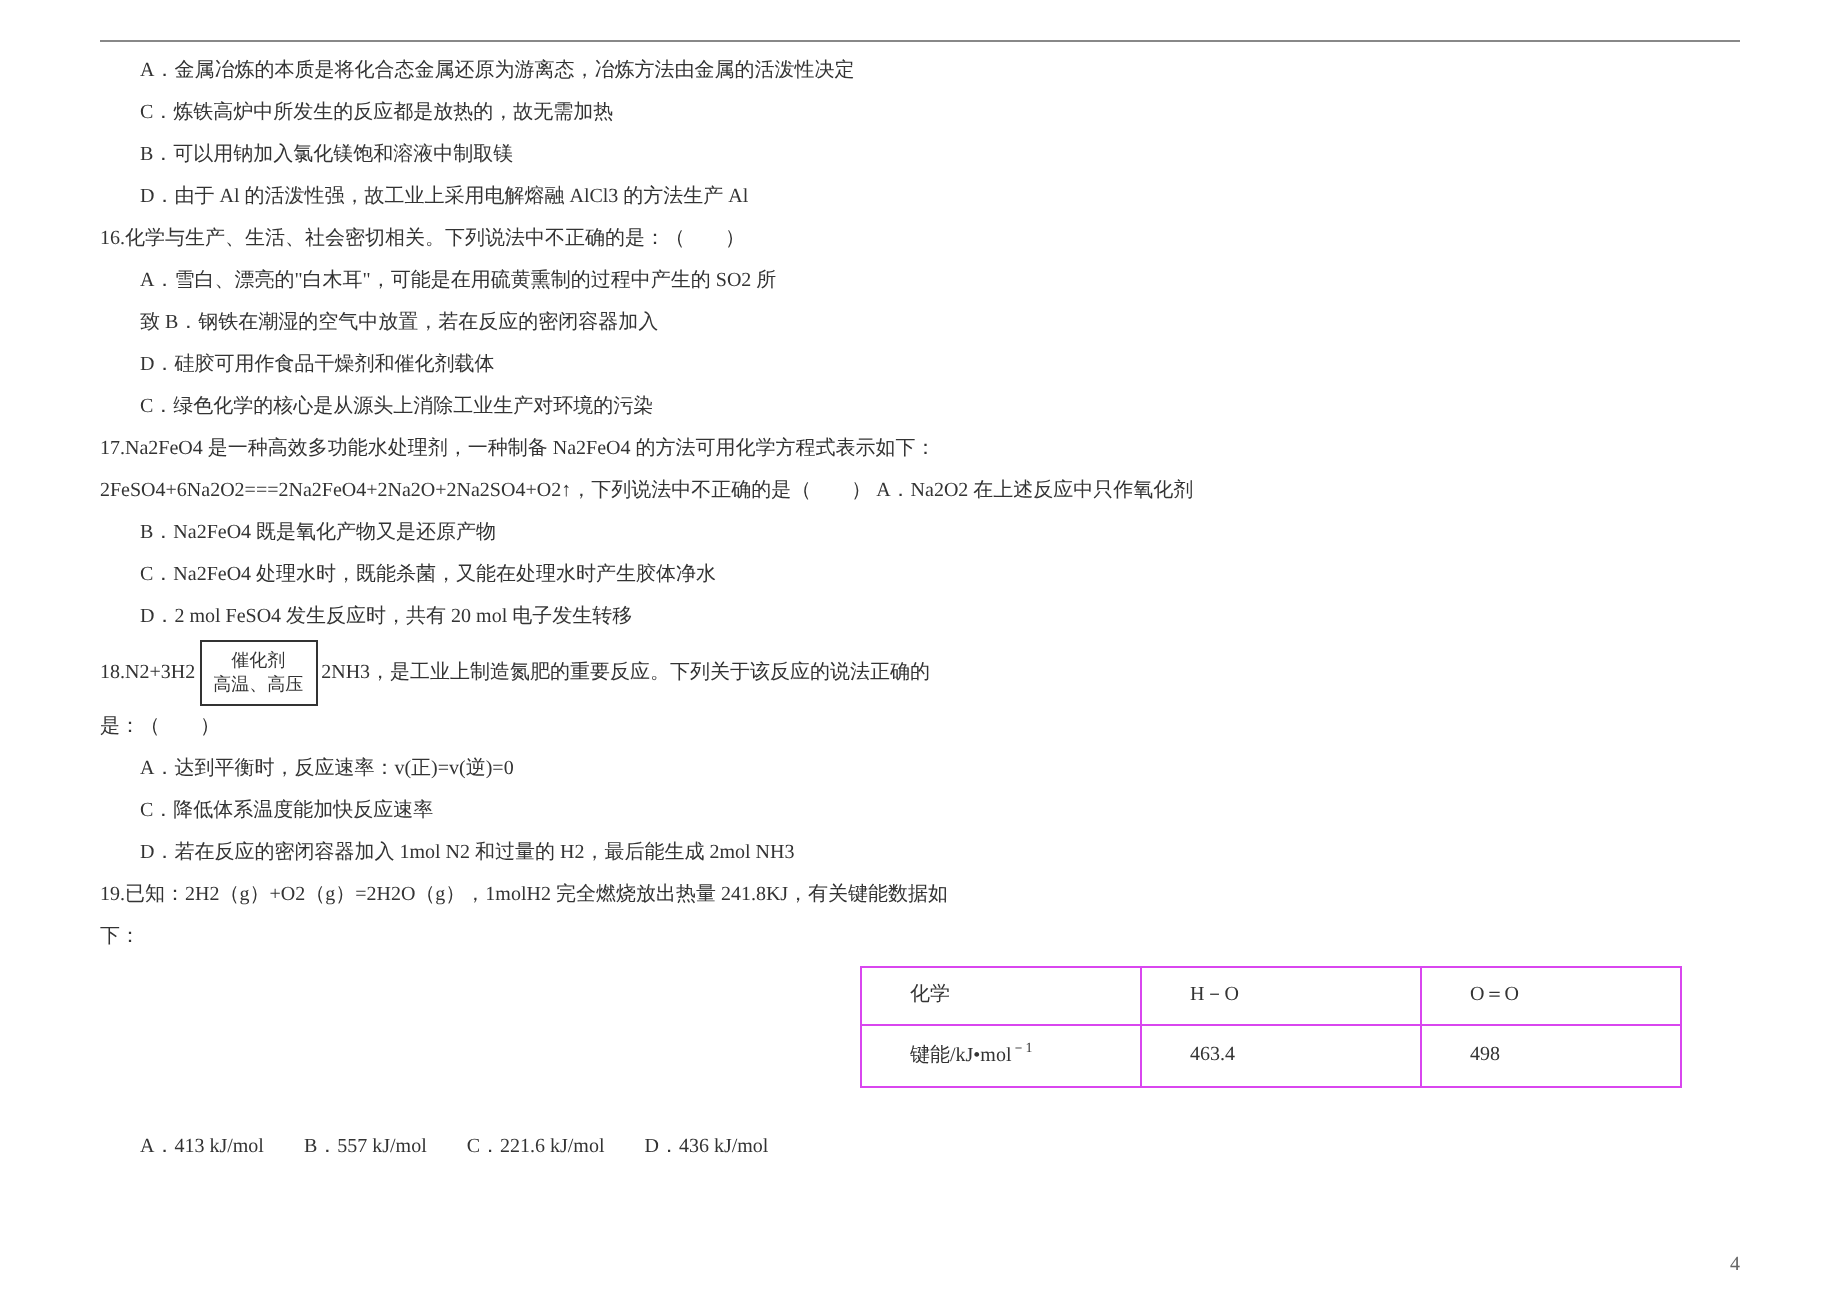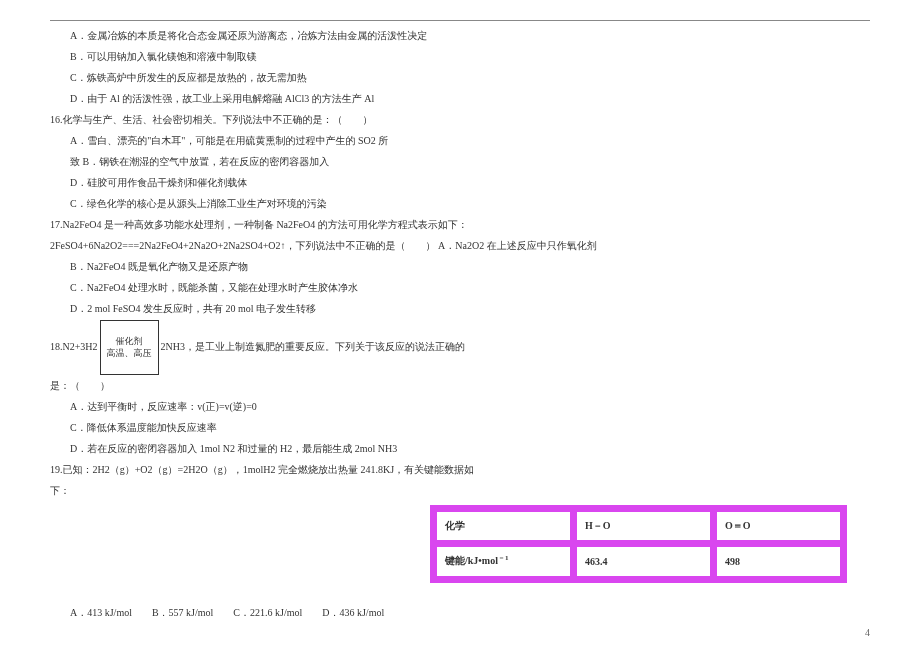--- a/index.html
+++ b/index.html
@@ -24,42 +24,41 @@
       display: block;
       margin-bottom: 1px;
     }
     .indent-1 {
       padding-left: 20px;
       font-family: Liberation Serif, serif;
     }
     .catalyst-box {
       display: inline-block;
       border: 1px solid #333;
-      padding: 15px 6px;
+      padding: 4px 6px;
       font-size: 9px;
       line-height: 1.3;
       vertical-align: middle;
       margin: 0 2px;
     }
     .catalyst-line {
       display: block;
       text-align: center;
       white-space: nowrap;
     }
     .data-table {
       border-collapse: collapse;
       margin-left: 380px;
       margin-top: 4px;
       font-size: 10px;
     }
     .data-table td {
-      border: 7px solid #d946ef;
-      padding: 4px 8px;
+      border: 1px solid #d946ef;
+      padding: 4px 24px;
       height: 20px;
-      font-weight: bold;
     }
     .data-table .col1 { width: 140px; }
     .data-table .col2 { width: 140px; }
     .data-table .col3 { width: 130px; }
     .page-number {
       position: absolute;
       bottom: 12px;
       right: 50px;
       font-size: 10px;
       color: #666;
@@ -73,22 +72,22 @@
       margin-bottom: 5px;
     }
   </style>
 </head>
 <body>
 
 <div class="top-rule"></div>
 
 <div class="content">
   <span class="line indent-1">A．金属冶炼的本质是将化合态金属还原为游离态，冶炼方法由金属的活泼性决定</span>
+  <span class="line indent-1">C．炼铁高炉中所发生的反应都是放热的，故无需加热</span>
   <span class="line indent-1">B．可以用钠加入氯化镁饱和溶液中制取镁</span>
-  <span class="line indent-1">C．炼铁高炉中所发生的反应都是放热的，故无需加热</span>
   <span class="line indent-1">D．由于 Al 的活泼性强，故工业上采用电解熔融 AlCl3 的方法生产 Al</span>
 
   <span class="line">16.化学与生产、生活、社会密切相关。下列说法中不正确的是：（　　）</span>
   <span class="line indent-1">A．雪白、漂亮的"白木耳"，可能是在用硫黄熏制的过程中产生的 SO2 所</span>
   <span class="line indent-1">致 B．钢铁在潮湿的空气中放置，若在反应的密闭容器加入</span>
   <span class="line indent-1">D．硅胶可用作食品干燥剂和催化剂载体</span>
   <span class="line indent-1">C．绿色化学的核心是从源头上消除工业生产对环境的污染</span>
 
   <span class="line">17.Na2FeO4 是一种高效多功能水处理剂，一种制备 Na2FeO4 的方法可用化学方程式表示如下：</span>
   <span class="line">2FeSO4+6Na2O2===2Na2FeO4+2Na2O+2Na2SO4+O2↑，下列说法中不正确的是（　　） A．Na2O2 在上述反应中只作氧化剂</span>

